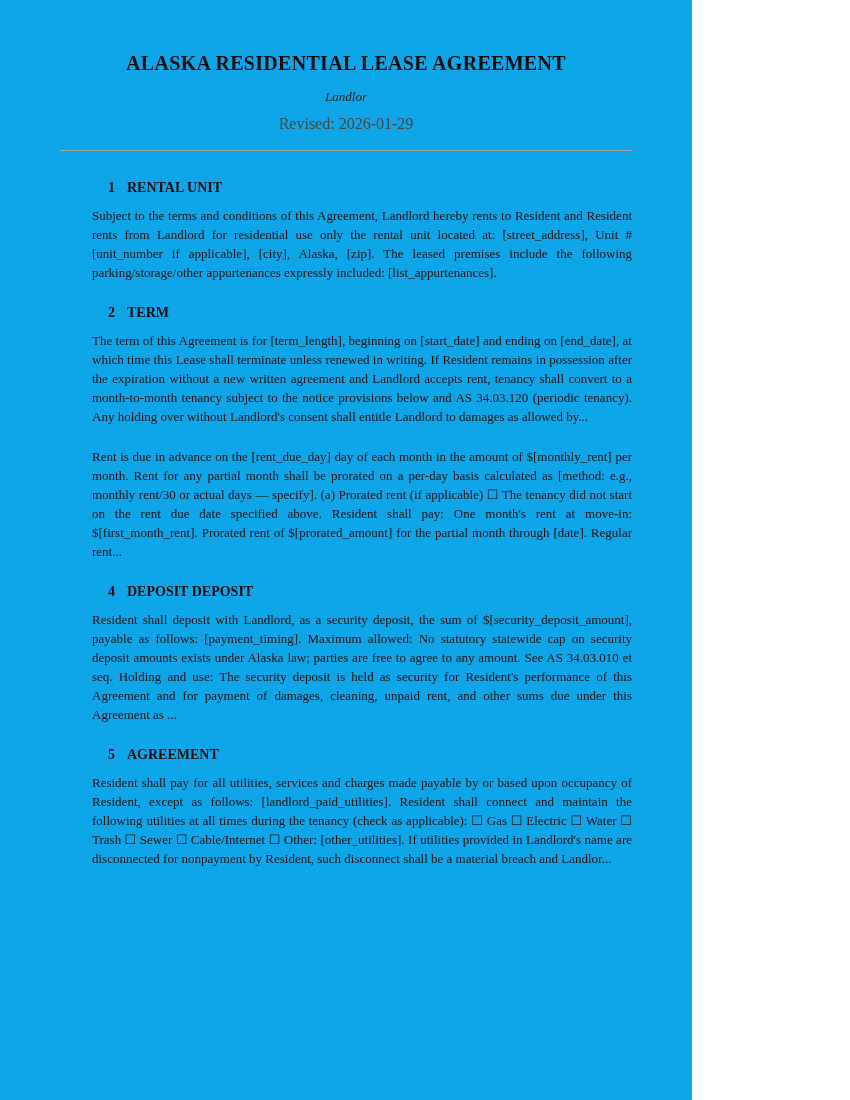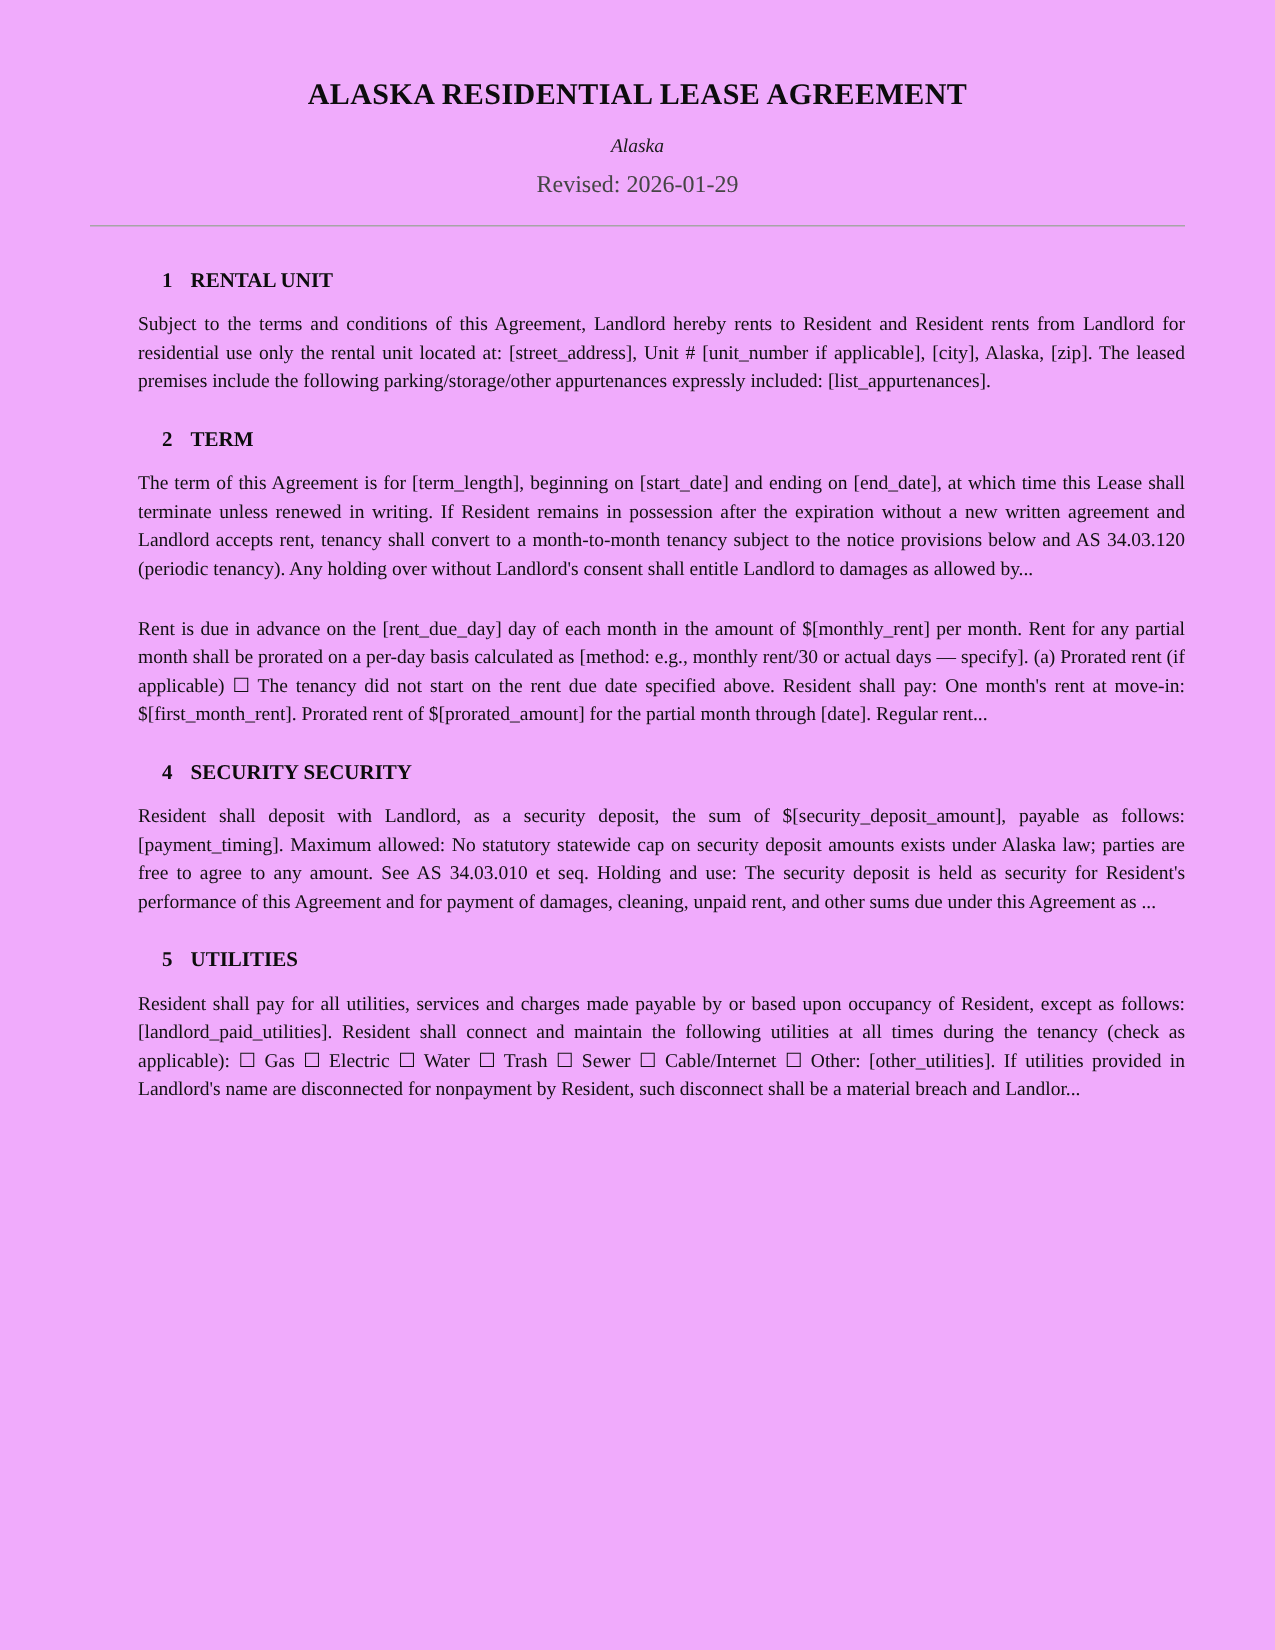--- a/index.html
+++ b/index.html
@@ -2,23 +2,23 @@
 <html><head>
 <meta charset="utf-8">
 <style>
   * { box-sizing: border-box; margin: 0; padding: 0; }
   html, body { background: #ffffff; }
   body {
     font-family: "Liberation Serif", "DejaVu Serif", serif;
     color: #111111;
   }
   .page {
-    width: 850px;
+    width: 692px;
     height: 1100px;
-    background: #f0abfc;
+    background: #0ea5e9;
     padding: 0 60px;
     overflow: hidden;
     position: relative;
   }
   .doc-header { text-align: center; }
   .doc-title {
     padding-top: 51px;
     font-size: 20px;
     font-weight: bold;
     letter-spacing: 0.3px;
@@ -66,21 +66,21 @@
     margin-left: 32px;
   }
 </style>
 </head>
 <body>
 
 <div class="page">
 
   <div class="doc-header">
     <div class="doc-title">ALASKA RESIDENTIAL LEASE AGREEMENT</div>
-    <div class="doc-subtitle">Alaska</div>
+    <div class="doc-subtitle">Landlor</div>
     <div class="doc-revised">Revised: 2026-01-29</div>
   </div>
 
   <hr class="header-divider">
 
   <div class="section">
     <div class="section-heading">
       <span class="section-number">1</span><span>RENTAL UNIT</span>
     </div>
     <p class="section-body">Subject to the terms and conditions of this Agreement, Landlord hereby rents to Resident and Resident rents from Landlord for residential use only the rental unit located at: [street_address], Unit # [unit_number if applicable], [city], Alaska, [zip]. The leased premises include the following parking/storage/other appurtenances expressly included: [list_appurtenances].</p>
@@ -92,25 +92,25 @@
     </div>
     <p class="section-body">The term of this Agreement is for [term_length], beginning on [start_date] and ending on [end_date], at which time this Lease shall terminate unless renewed in writing. If Resident remains in possession after the expiration without a new written agreement and Landlord accepts rent, tenancy shall convert to a month-to-month tenancy subject to the notice provisions below and AS 34.03.120 (periodic tenancy). Any holding over without Landlord's consent shall entitle Landlord to damages as allowed by...</p>
   </div>
 
   <div class="section">
     <p class="section-body">Rent is due in advance on the [rent_due_day] day of each month in the amount of $[monthly_rent] per month. Rent for any partial month shall be prorated on a per-day basis calculated as [method: e.g., monthly rent/30 or actual days — specify]. (a) Prorated rent (if applicable) ☐ The tenancy did not start on the rent due date specified above. Resident shall pay: One month's rent at move-in: $[first_month_rent]. Prorated rent of $[prorated_amount] for the partial month through [date]. Regular rent...</p>
   </div>
 
   <div class="section">
     <div class="section-heading">
-      <span class="section-number">4</span><span>SECURITY SECURITY</span>
+      <span class="section-number">4</span><span>DEPOSIT DEPOSIT</span>
     </div>
     <p class="section-body">Resident shall deposit with Landlord, as a security deposit, the sum of $[security_deposit_amount], payable as follows: [payment_timing]. Maximum allowed: No statutory statewide cap on security deposit amounts exists under Alaska law; parties are free to agree to any amount. See AS 34.03.010 et seq. Holding and use: The security deposit is held as security for Resident's performance of this Agreement and for payment of damages, cleaning, unpaid rent, and other sums due under this Agreement as ...</p>
   </div>
 
   <div class="section">
     <div class="section-heading">
-      <span class="section-number">5</span><span>UTILITIES</span>
+      <span class="section-number">5</span><span>AGREEMENT</span>
     </div>
     <p class="section-body">Resident shall pay for all utilities, services and charges made payable by or based upon occupancy of Resident, except as follows: [landlord_paid_utilities]. Resident shall connect and maintain the following utilities at all times during the tenancy (check as applicable): ☐ Gas ☐ Electric ☐ Water ☐ Trash ☐ Sewer ☐ Cable/Internet ☐ Other: [other_utilities]. If utilities provided in Landlord's name are disconnected for nonpayment by Resident, such disconnect shall be a material breach and Landlor...</p>
   </div>
 
 </div>
 
 </body></html>

